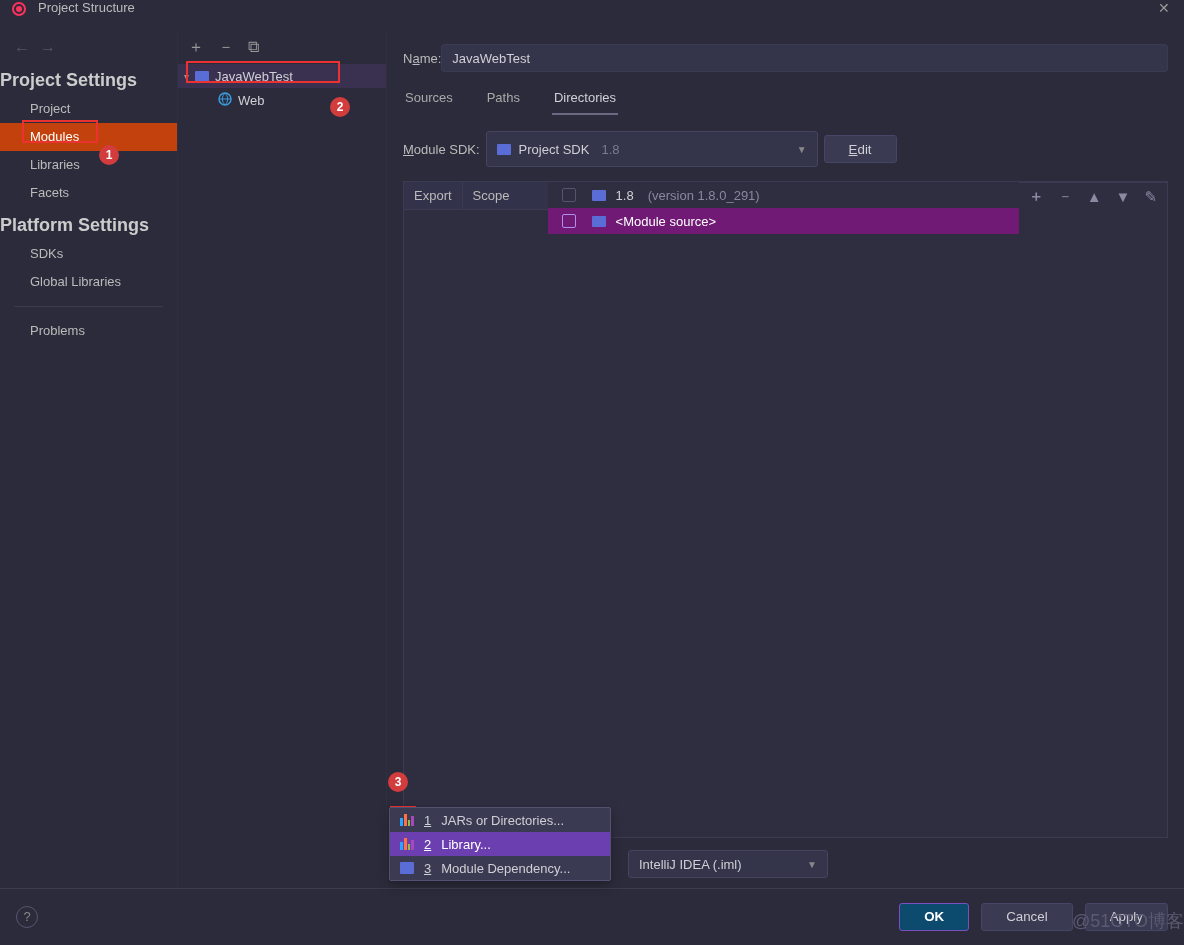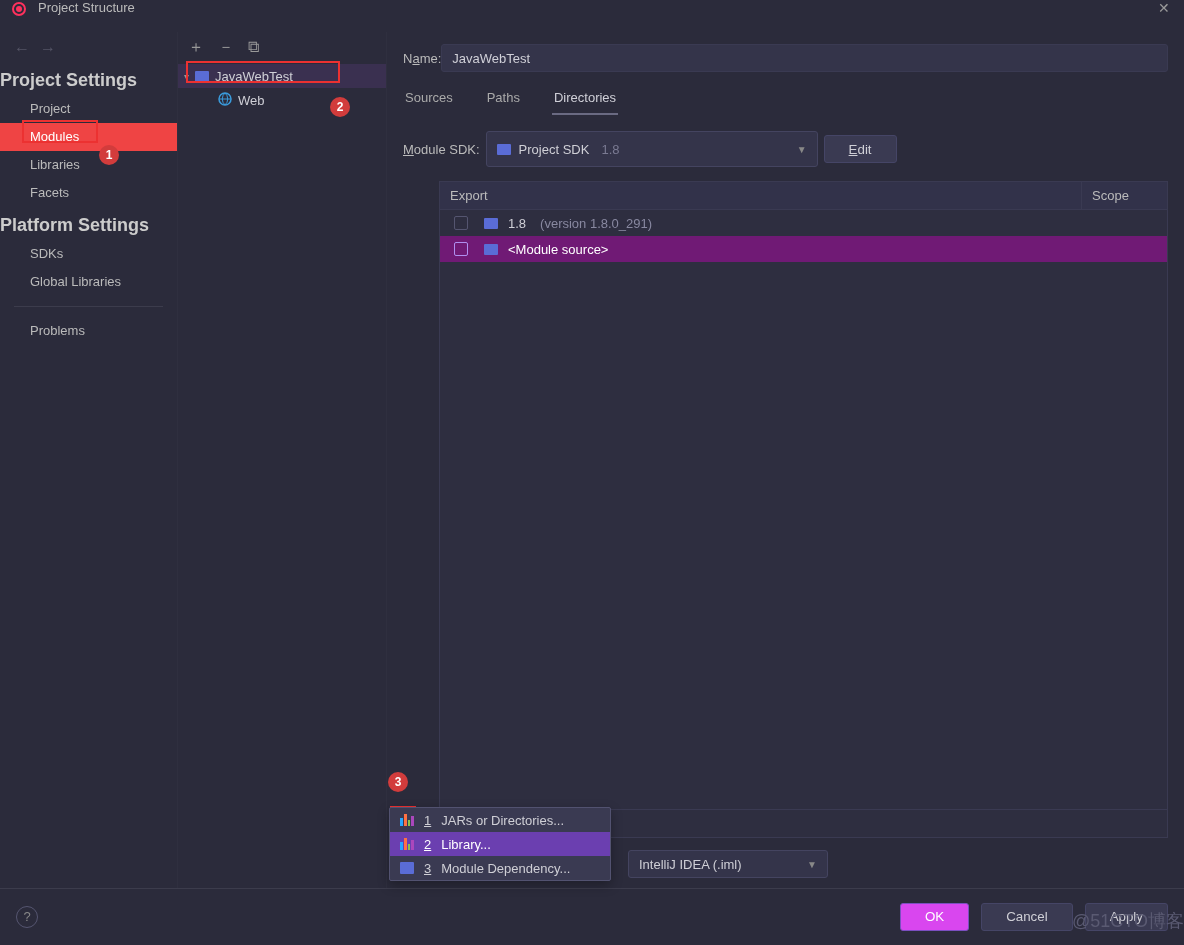--- a/index.html
+++ b/index.html
@@ -7,21 +7,21 @@
   .titlebar { height: 32px; display: flex; align-items: flex-start; padding: 0 10px; background: #2b2b3b; }
   .titlebar .logo { width: 18px; height: 18px; margin-right: 10px; display: flex; align-items: center; justify-content: center; }
   .titlebar .title { flex: 1; font-size: 13px; color: #bbbbbb; }
   .titlebar .close { width: 16px; height: 16px; color: #999; font-size: 14px; cursor: pointer; }
   .main { display: flex; height: 856px; }
   .sidebar { width: 178px; background: #2b2b3b; border-right: 1px solid #2f2f3f; padding-top: 0; }
   .nav-arrows { height: 30px; display: flex; align-items: center; gap: 10px; padding: 0 14px; color: #555566; font-size: 16px; }
   .nav-arrows span { cursor: pointer; }
   .section-header { font-weight: bold; color: #cccccc; padding: 8px 0 4px; font-size: 18px; }
   .nav-item { padding: 4px 12px 4px 30px; color: #bbbbbb; cursor: pointer; line-height: 20px; }
-  .nav-item.selected { background: #ef4444; color: #fff; }
+  .nav-item.selected { background: #c2410c; color: #fff; }
   .hr { border: none; border-top: 1px solid #3c3c4c; margin: 10px 14px; }
   .module-pane { width: 209px; background: #2b2b3b; border-right: 1px solid #2f2f3f; }
   .module-toolbar { height: 30px; display: flex; align-items: center; gap: 14px; padding: 0 10px; color: #999; font-size: 16px; }
   .tree { padding-top: 2px; }
   .tree-row { height: 24px; display: flex; align-items: center; padding-left: 6px; gap: 6px; cursor: pointer; }
   .tree-row.selected { background: #3a3050; }
   .tree-row.child { padding-left: 40px; }
   .arrow-down { font-size: 10px; color: #999; }
   .folder-icon { width: 14px; height: 11px; background: #5a6cd6; border-radius: 1px; position: relative; }
   .tree-label { color: #cfcfd6; font-size: 13px; }
@@ -29,41 +29,41 @@
   .name-row { display: flex; align-items: center; margin-bottom: 18px; }
   .name-input { flex: 1; height: 28px; background: #34344a; border: 1px solid #3a3a52; border-radius: 3px; padding: 0 10px; color: #d0d0d8; font-size: 13px; }
   .tabs { display: flex; gap: 30px; border-bottom: 1px solid transparent; margin-bottom: 16px; }
   .tab { padding: 0 2px 8px; color: #aaaaaa; cursor: pointer; }
   .tab.active { color: #d0d0d8; border-bottom: 2px solid #6a6a82; margin-bottom: -1px; }
   .sdk-row { display: flex; align-items: center; gap: 6px; margin-bottom: 14px; }
   .sdk-select { width: 332px; height: 36px; background: #34344a; border: 1px solid #444460; border-radius: 3px; display: flex; align-items: center; padding: 0 10px; gap: 8px; color: #cfcfd6; cursor: pointer; }
   .sdk-select .dim { color: #7a7a92; margin-left: 4px; }
   .sdk-select .caret { margin-left: auto; font-size: 10px; color: #888; }
   .btn { height: 28px; padding: 0 24px; background: #3a3a52; border: 1px solid #454566; border-radius: 3px; color: #cfcfd6; cursor: pointer; }
-  .dep-table { border: 1px solid #3a3a52; flex: 1; display: flex; flex-direction: column; background: #2e2e40; margin-bottom: 12px; margin-left: 36px; }
+  .dep-table { border: 1px solid #3a3a52; flex: 1; display: flex; background: #2e2e40; margin-bottom: 12px; }
   .table-header { display: flex; height: 28px; background: #32324a; border-bottom: 1px solid #3a3a52; }
   .col-export { flex: 1; padding: 6px 10px; }
   .col-scope { width: 86px; border-left: 1px solid #3a3a52; padding: 6px 10px; }
   .table-body { flex: 1; overflow: auto; }
   .row { height: 26px; display: flex; align-items: center; gap: 10px; padding-left: 14px; color: #cfcfd6; }
   .row.selected { background: #701a75; color: #fff; }
   .cb { width: 14px; height: 14px; border: 1px solid #555570; border-radius: 2px; margin-right: 6px; }
   .row .dim { color: #8888a0; margin-left: 4px; }
   .dep-toolbar { height: 28px; display: flex; align-items: center; gap: 14px; padding: 0 10px; color: #8a8aa2; font-size: 15px; border-top: 1px solid #3a3a52; }
   .dep-pop { position: absolute; left: 389px; bottom: 64px; width: 222px; background: #3a3a52; border: 1px solid #525270; border-radius: 2px; z-index: 30; box-shadow: 0 4px 12px rgba(0,0,0,.3); }
   .pop-item { height: 24px; display: flex; align-items: center; gap: 10px; padding: 0 10px; color: #cfcfd6; cursor: pointer; }
   .pop-item.hl { background: #6b3fb0; color: #fff; }
   .pop-item .num { text-decoration: underline; }
   .format-row { display: flex; align-items: center; gap: 10px; }
   .format-select { width: 200px; height: 28px; background: #34344a; border: 1px solid #444460; border-radius: 3px; display: flex; align-items: center; padding: 0 10px; color: #cfcfd6; cursor: pointer; }
   .format-select .caret { margin-left: auto; font-size: 10px; color: #888; }
   .footer { height: 56px; border-top: 1px solid #3c3c4c; display: flex; align-items: center; padding: 0 16px; gap: 12px; }
   .help-circle { width: 22px; height: 22px; border: 1px solid #555570; border-radius: 50%; display: flex; align-items: center; justify-content: center; color: #888; cursor: pointer; }
   .footer .spacer { flex: 1; }
-  .btn-primary { background: #d946ef; border-color: #7b4fc0; color: #fff; font-weight: normal; }
+  .btn-primary { background: #0c4a6e; border-color: #7b4fc0; color: #fff; font-weight: bold; }
   .annot { position: absolute; border: 2px solid #ec3131; pointer-events: none; }
   .badge { position: absolute; width: 20px; height: 20px; background: #d23c3c; border-radius: 50%; color: #fff; font-size: 12px; display: flex; align-items: center; justify-content: center; font-weight: bold; pointer-events: none; }
   .watermark { position: absolute; right: 0; bottom: 12px; color: #5a5a72; font-size: 18px; }
   u { text-decoration: underline; }
   .lib-icon { width: 14px; height: 12px; display: inline-flex; gap: 1px; align-items: flex-end; }
   .lib-icon span { display: inline-block; width: 3px; }
   .lib-icon span:nth-child(1){height:8px;background:#2aa6ff;}
   .lib-icon span:nth-child(2){height:12px;background:#ff7043;}
   .lib-icon span:nth-child(3){height:6px;background:#8bc34a;}
   .lib-icon span:nth-child(4){height:10px;background:#ab47bc;}

